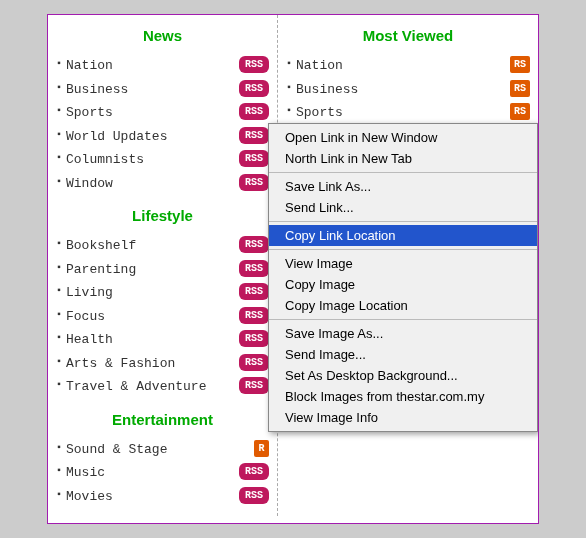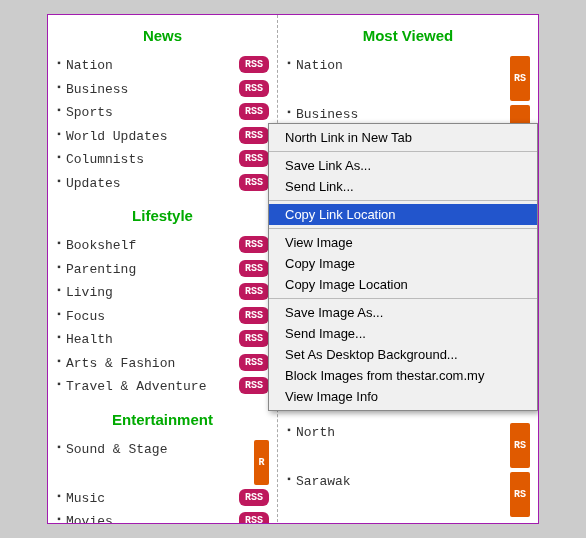--- a/index.html
+++ b/index.html
@@ -69,21 +69,21 @@
       margin-left: auto;
       min-width: 30px;
       text-align: center;
     }
     .rss-btn-partial {
       display: inline-block;
       background: #e05a00;
       color: #fff;
       font-size: 10px;
       font-weight: bold;
-      padding: 15px 4px;
+      padding: 1px 4px;
       border-radius: 2px;
       margin-left: auto;
       min-width: 15px;
       text-align: center;
       overflow: hidden;
     }
     .section-gap {
       height: 8px;
     }
     
@@ -138,21 +138,21 @@
       </div>
       <div class="menu-item">
         <span>World Updates</span>
         <span class="rss-btn">RSS</span>
       </div>
       <div class="menu-item">
         <span>Columnists</span>
         <span class="rss-btn">RSS</span>
       </div>
       <div class="menu-item">
-        <span>Updates</span>
+        <span>Window</span>
         <span class="rss-btn">RSS</span>
       </div>
 
       <div class="section-gap"></div>
 
       <div class="section-title">Lifestyle</div>
       <div class="menu-item">
         <span>Bookshelf</span>
         <span class="rss-btn">RSS</span>
       </div>
@@ -220,20 +220,21 @@
         </div>
         <div class="menu-item">
           <span>Sarawak</span>
           <span class="rss-btn-partial">RS</span>
         </div>
       </div>
     </div>
   </div>
 
   <div class="context-menu">
+    <div class="ctx-item">Open Link in New Window</div>
     <div class="ctx-item">North Link in New Tab</div>
     <div class="ctx-separator"></div>
     <div class="ctx-item">Save Link As...</div>
     <div class="ctx-item">Send Link...</div>
     <div class="ctx-separator"></div>
     <div class="ctx-item highlighted">Copy Link Location</div>
     <div class="ctx-separator"></div>
     <div class="ctx-item">View Image</div>
     <div class="ctx-item">Copy Image</div>
     <div class="ctx-item">Copy Image Location</div>

